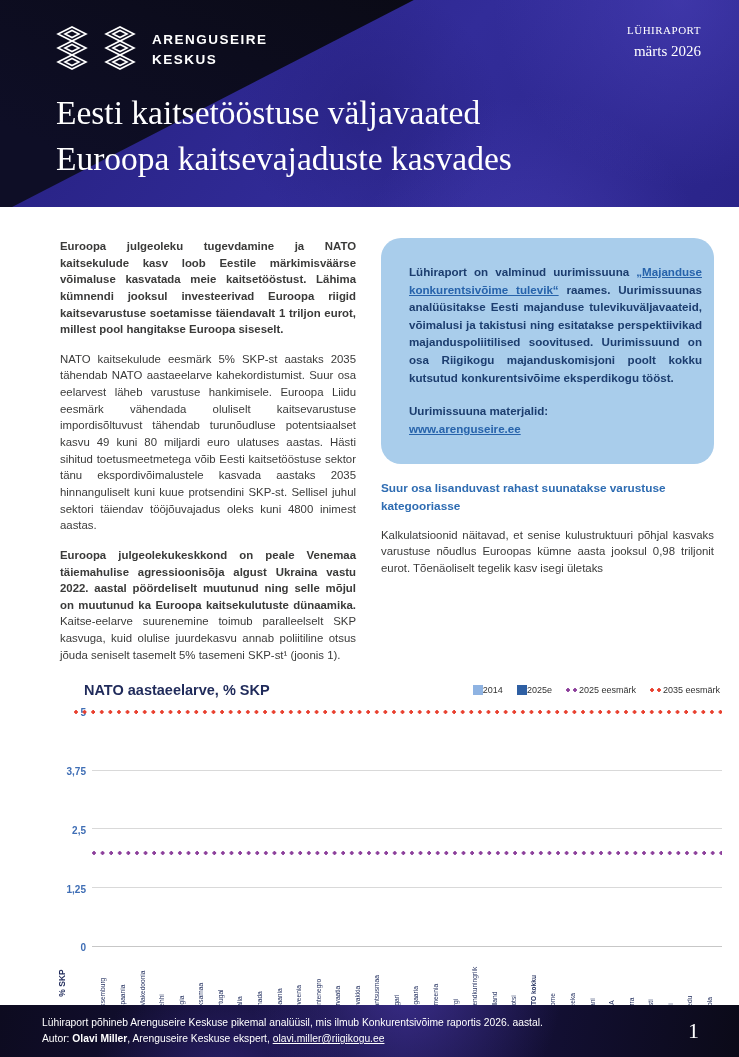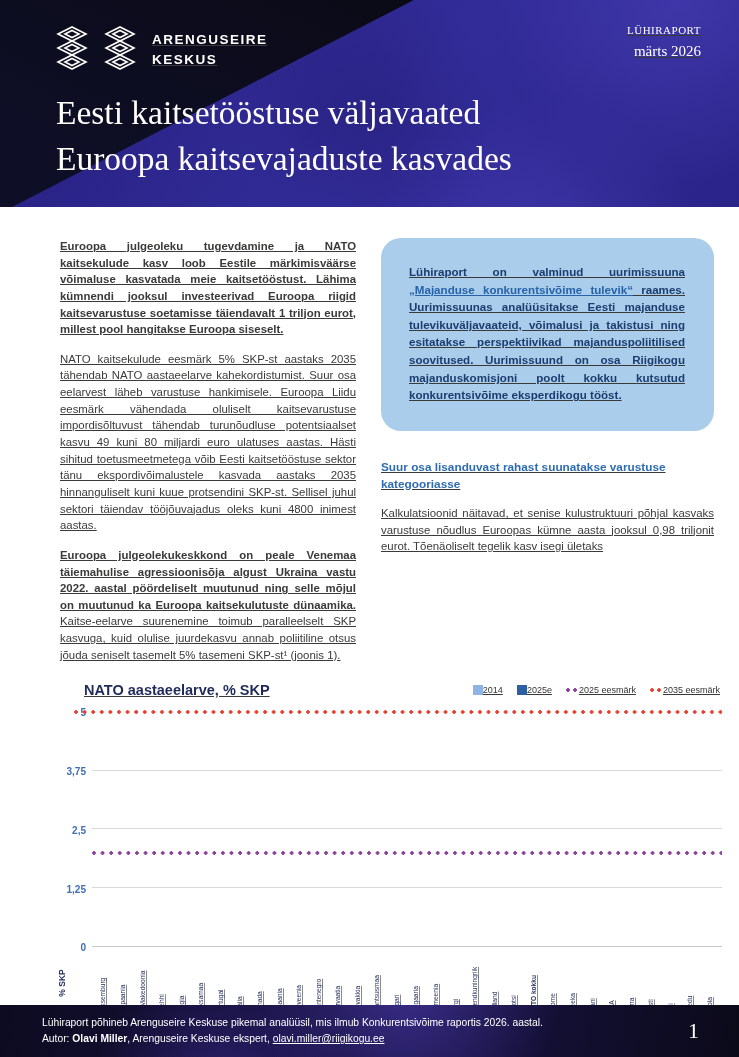--- a/index.html
+++ b/index.html
@@ -1,20 +1,20 @@
 <!DOCTYPE html>
 <html><head>
 <meta charset="utf-8">
 <style>
   * { margin:0; padding:0; box-sizing:border-box; }
   html,body { background:#666; }
   .page {
     position:relative; width:739px; height:1057px; margin:0 auto;
     background:#ffffff; overflow:hidden;
-    font-family:"Liberation Sans", sans-serif; color:#3a3a39;text-decoration:underline;
+    font-family:"Liberation Sans", sans-serif; color:#3a3a39;
   }
   
   .header {
     position:relative; height:207px; color:#fff;
     background:
       radial-gradient(circle 300px at 92% 0%,   rgba(82,72,196,0.45), transparent 62%),
       radial-gradient(circle 280px at 72% 130%, rgba(92,80,210,0.35), transparent 62%),
       radial-gradient(circle 200px at 50% 55%,  rgba(36,30,120,0.55), transparent 65%),
       linear-gradient(128deg, #251f7e 0%, #322c99 55%, #2a2489 100%);
   }
@@ -39,23 +39,23 @@
   }
   
   .content {
     display:grid; grid-template-columns:296px 333px; column-gap:25px;
     padding:31px 25px 0 60px; min-height:378px;
   }
   .body-text p { font-size:11.4px; line-height:1.46; text-align:justify; margin-bottom:13px; }
   .body-text .lead { font-weight:bold; }
   .b { font-weight:bold; }
   .callout {
-    background:#a9cdeb; border-radius:20px; padding:25px 29px 27px 28px;
+    background:#a9cdeb; border-radius:20px; padding:25px 12px 27px 28px;
     color:#1c3d6e; font-weight:bold; font-size:11.6px; line-height:1.52;
-    text-align:justify; margin-bottom:28px;
+    text-align:justify; margin-bottom:16px;
   }
   .callout .materials { margin-top:16px; text-align:left; }
   a.link, .link { color:#2c6bb4; text-decoration:underline; cursor:pointer; }
   .callout .link { color:#2763ab; }
   .col-heading { color:#2e6cb2; font-weight:bold; font-size:11.8px; line-height:1.45; margin-bottom:12px; }
   .col-para { font-size:11.4px; line-height:1.46; text-align:justify; }
   
   .chart { margin:6px 17px 0 60px; position:relative; }
   .chart-head { display:flex; justify-content:space-between; align-items:center; padding:0 2px 0 24px; }
   .chart-title { font-size:14.5px; font-weight:bold; color:#1f2a5a; }
@@ -147,20 +147,24 @@
   <div class="content">
     <div class="body-text">
       <p class="lead">Euroopa julgeoleku tugevdamine ja NATO kaitsekulude kasv loob Eestile märkimisväärse võimaluse kasvatada meie kaitsetööstust. Lähima kümnendi jooksul investeerivad Euroopa riigid kaitsevarustuse soetamisse täiendavalt 1 triljon eurot, millest pool hangitakse Euroopa siseselt.</p>
       <p>NATO kaitsekulude eesmärk 5% SKP-st aastaks 2035 tähendab NATO aastaeelarve kahekordistumist. Suur osa eelarvest läheb varustuse hankimisele. Euroopa Liidu eesmärk vähendada oluliselt kaitsevarustuse impordisõltuvust tähendab turunõudluse potentsiaalset kasvu 49 kuni 80 miljardi euro ulatuses aastas. Hästi sihitud toetusmeetmetega võib Eesti kaitsetööstuse sektor tänu ekspordivõimalustele kasvada aastaks 2035 hinnanguliselt kuni kuue protsendini SKP-st. Sellisel juhul sektori täiendav tööjõuvajadus oleks kuni 4800 inimest aastas.</p>
       <p><span class="b">Euroopa julgeolekukeskkond on peale Venemaa täiemahulise agressioonisõja algust Ukraina vastu 2022. aastal pöördeliselt muutunud ning selle mõjul on muutunud ka Euroopa kaitsekulutuste dünaamika.</span><span> Kaitse-eelarve suurenemine toimub paralleelselt SKP kasvuga, kuid olulise juurdekasvu annab poliitiline otsus jõuda seniselt tasemelt 5% tasemeni SKP-st¹ (joonis 1).</span></p>
     </div>
 
     <div>
       <div class="callout">
         <span>Lühiraport on valminud uurimissuuna </span><span class="link">„Majanduse konkurentsivõime tulevik“</span><span> raames. Uurimissuunas analüüsitakse Eesti majanduse tulevikuväljavaateid, võimalusi ja takistusi ning esitatakse perspektiivikad majanduspoliitilised soovitused. Uurimissuund on osa Riigikogu majanduskomisjoni poolt kokku kutsutud konkurentsivõime eksperdikogu tööst.</span>
+        <div class="materials">
+          <div>Uurimissuuna materjalid:</div>
+          <span class="link">www.arenguseire.ee</span>
+        </div>
       </div>
       <div class="col-heading">Suur osa lisanduvast rahast suunatakse varustuse kategooriasse</div>
       <p class="col-para">Kalkulatsioonid näitavad, et senise kulustruktuuri põhjal kasvaks varustuse nõudlus Euroopas kümne aasta jooksul 0,98 triljonit eurot. Tõenäoliselt tegelik kasv isegi ületaks</p>
     </div>
   </div>
 
   <div class="chart">
     <div class="chart-head">
       <div class="chart-title">NATO aastaeelarve, % SKP</div>
       <div class="legend">

